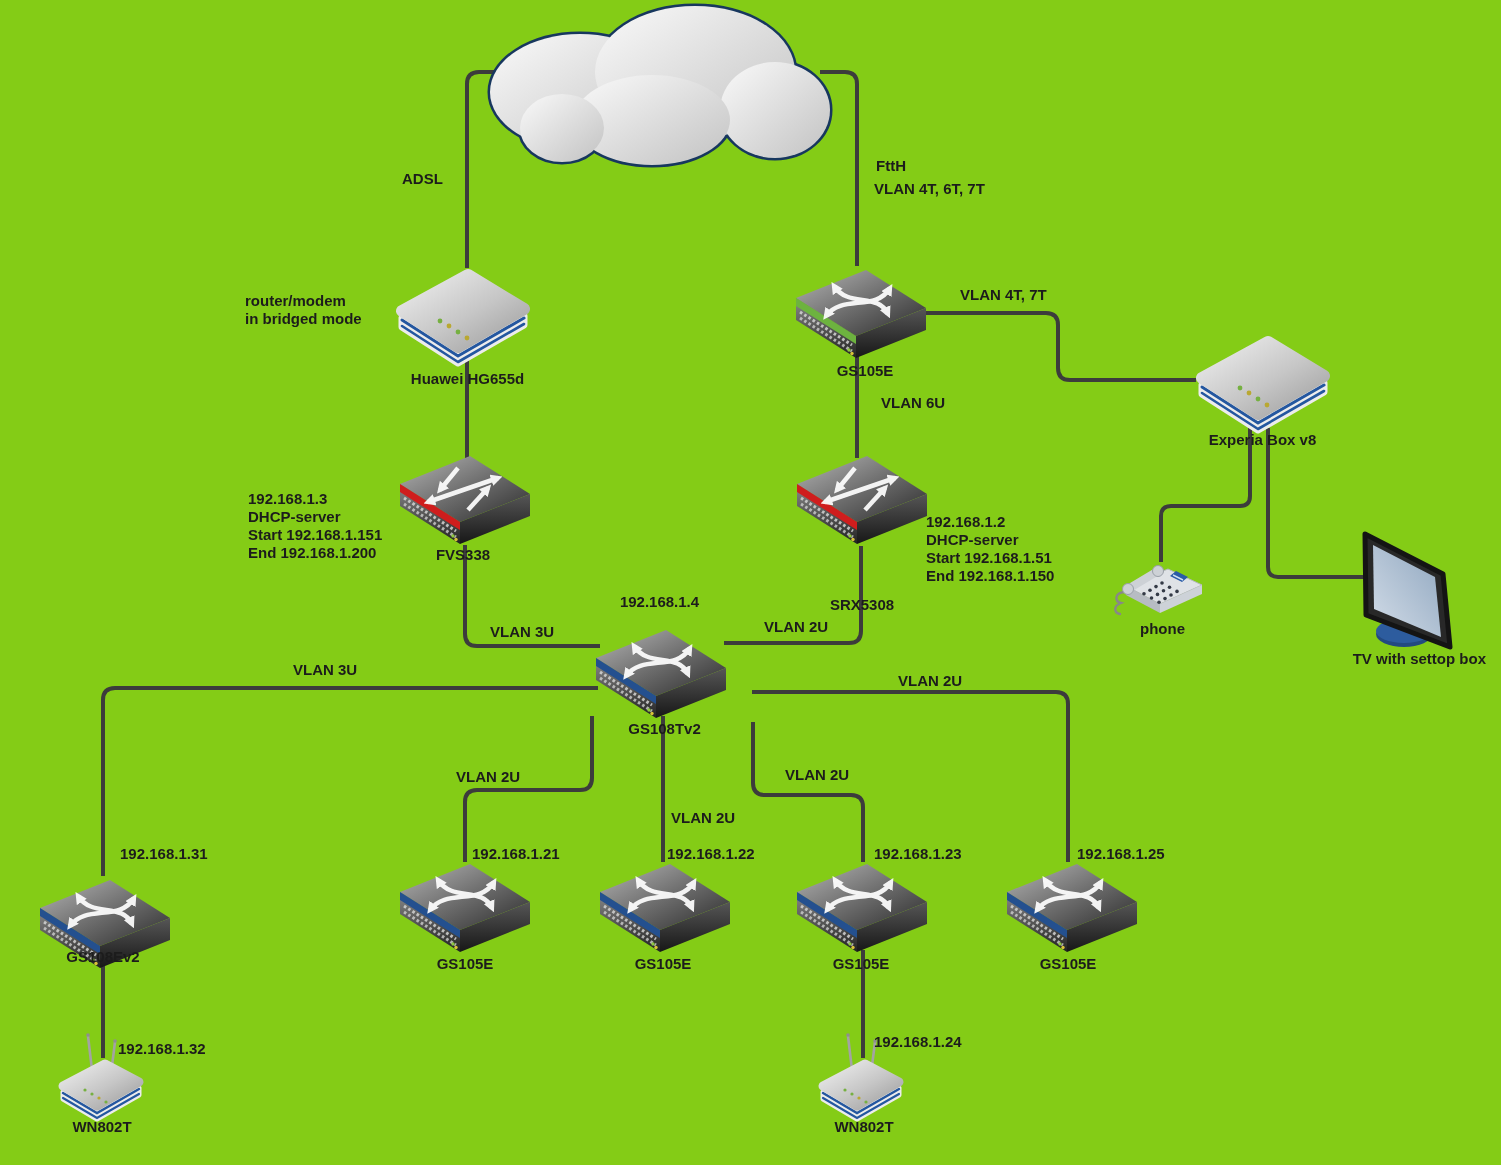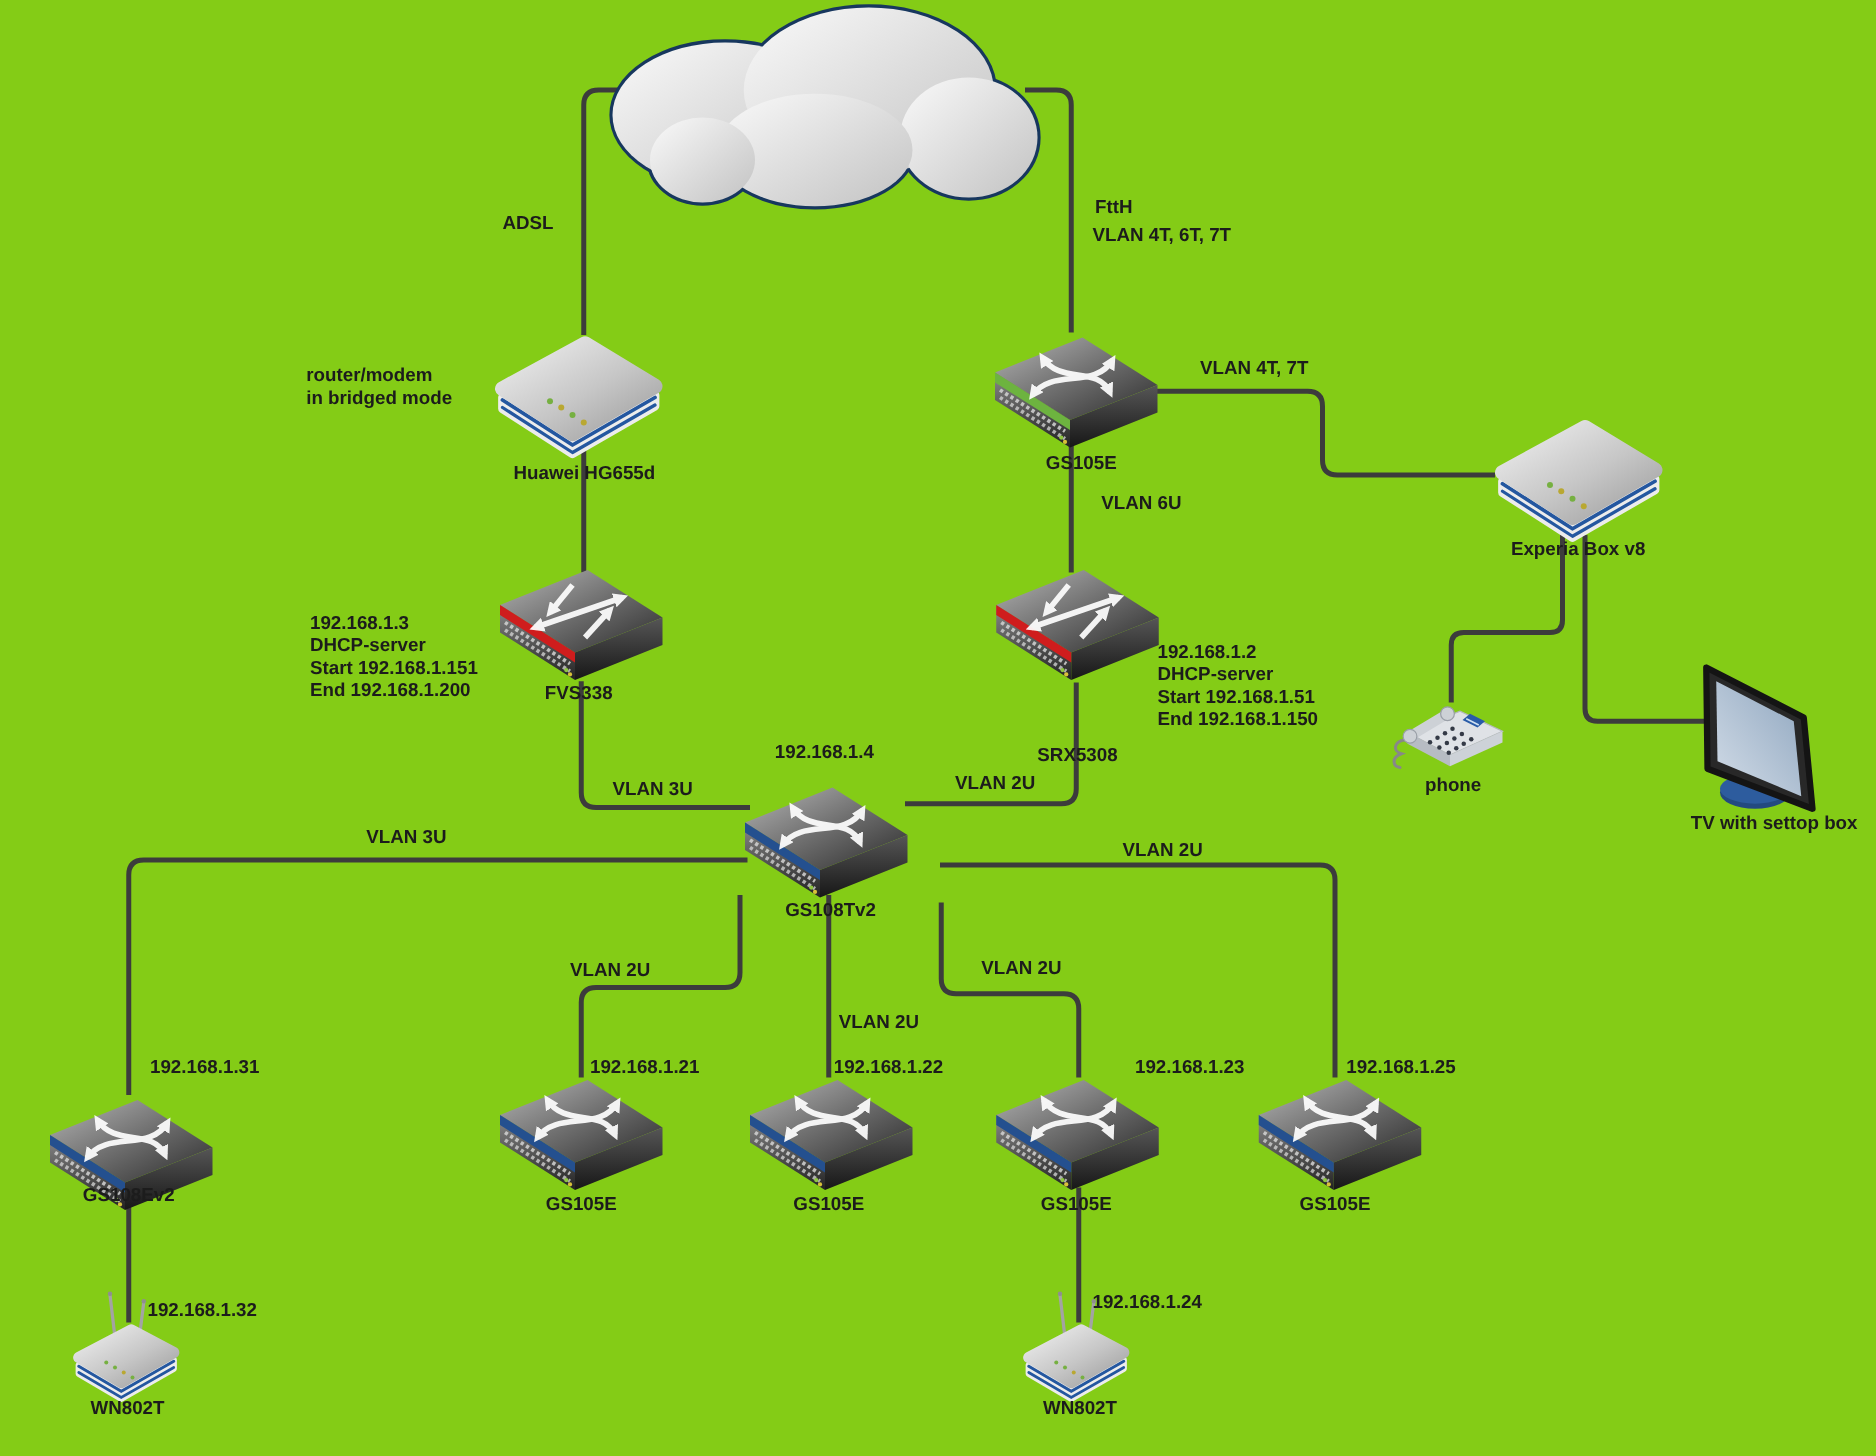--- a/index.html
+++ b/index.html
@@ -229,21 +229,21 @@
 
 <div class="lbl" style="left:120px;top:845px;">192.168.1.31</div>
 <div class="lbl ctr" style="left:58px;top:948px;width:90px;">GS108Ev2</div>
 <div class="lbl" style="left:118px;top:1040px;">192.168.1.32</div>
 <div class="lbl ctr" style="left:62px;top:1118px;width:80px;">WN802T</div>
 
 <div class="lbl" style="left:472px;top:845px;">192.168.1.21</div>
 <div class="lbl ctr" style="left:430px;top:955px;width:70px;">GS105E</div>
 <div class="lbl" style="left:667px;top:845px;">192.168.1.22</div>
 <div class="lbl ctr" style="left:628px;top:955px;width:70px;">GS105E</div>
-<div class="lbl" style="left:908px;top:845px;">192.168.1.23</div>
+<div class="lbl" style="left:874px;top:845px;">192.168.1.23</div>
 <div class="lbl ctr" style="left:826px;top:955px;width:70px;">GS105E</div>
 <div class="lbl" style="left:1077px;top:845px;">192.168.1.25</div>
 <div class="lbl ctr" style="left:1033px;top:955px;width:70px;">GS105E</div>
 
 <div class="lbl" style="left:874px;top:1033px;">192.168.1.24</div>
 <div class="lbl ctr" style="left:824px;top:1118px;width:80px;">WN802T</div>
 
 </div>
 
 </body></html>

